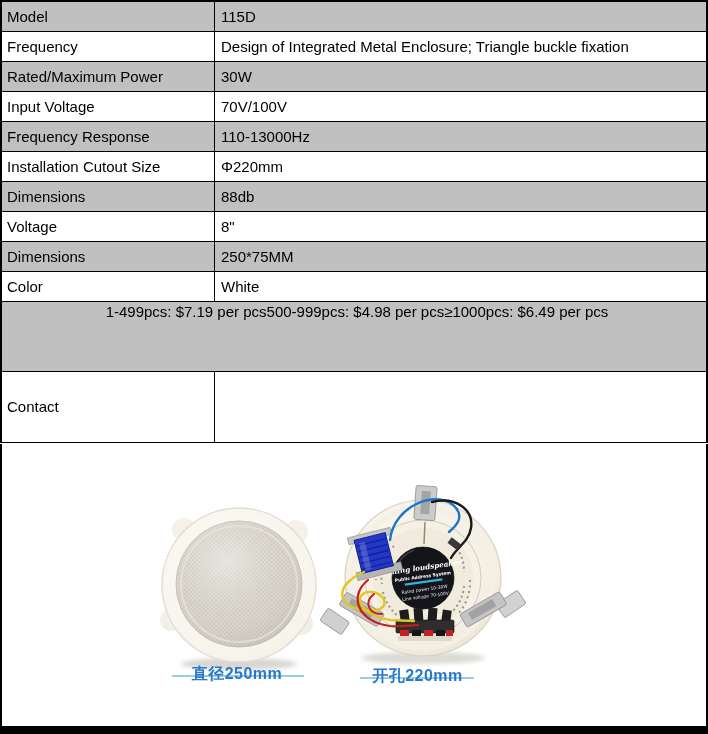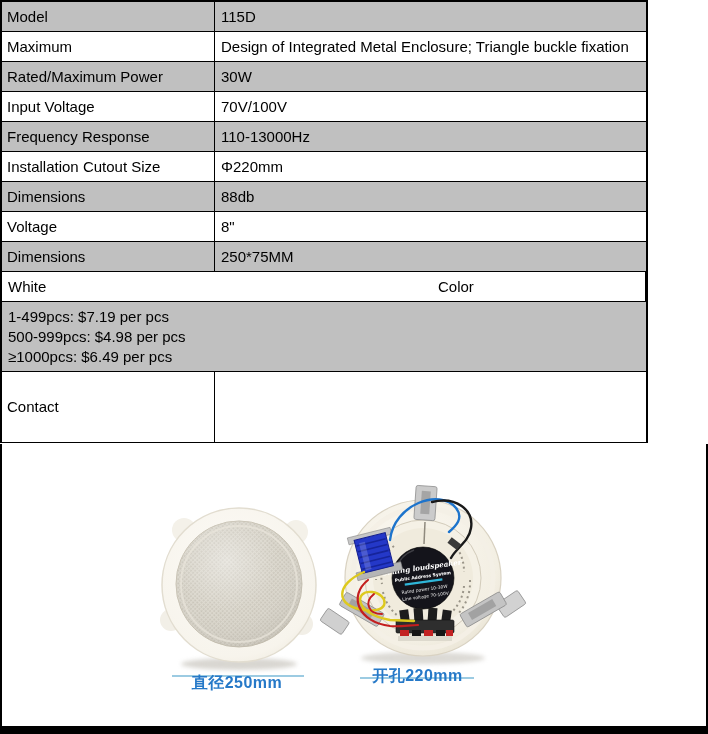--- a/index.html
+++ b/index.html
@@ -2,64 +2,64 @@
 <html><head>
 <meta charset="utf-8">
 <style>
   html,body{margin:0;padding:0;background:#fff;}
   .sheet{
     position:relative;width:708px;height:734px;background:#fff;
     font-family:"Liberation Sans", sans-serif;color:#000;overflow:hidden;
   }
   
   .spec-table{
-    position:absolute;top:0;left:0;width:648px;box-sizing:border-box;
+    position:absolute;top:0;left:0;width:708px;box-sizing:border-box;
     border-top:2px solid #000;border-left:2px solid #000;border-right:2px solid #000;
   }
   .row{display:flex;border-bottom:1px solid #000;box-sizing:border-box;background:#fff;}
   .row.shaded{background:#c0c0c0;}
   .row-std{height:30px;}
   .row-quote{height:70px;}
   .row-contact{height:71px;}
   .cell{box-sizing:border-box;display:flex;align-items:center;font-size:15px;line-height:20px;}
   .cell-label{width:213px;border-right:1px solid #000;padding-left:5px;flex:none;}
   .cell-value{flex:1;padding-left:6px;text-align:right;}
-  .cell-multi{flex-direction:column;align-items:flex-start;justify-content:center;}
+  .cell-multi{flex-direction:row;align-items:flex-start;justify-content:center;}
   .cell-multi span{display:block;}
   
   .figure-area{
     position:absolute;top:444px;left:0;width:708px;height:290px;box-sizing:border-box;
     border-left:2px solid #000;border-right:2px solid #000;background:#fff;
   }
   .figure-svg{position:absolute;top:0;left:0;}
   .caption-line{position:absolute;height:2px;background:#9ccbe2;}
   .caption-line.front{left:170px;top:231px;width:132px;}
   .caption-line.rear{left:358px;top:233px;width:114px;}
   .caption{
     position:absolute;font-size:16px;font-weight:bold;color:#2679c8;
     text-align:center;letter-spacing:.5px;
   }
-  .caption.front{left:135px;top:229px;width:200px;}
+  .caption.front{left:135px;top:220px;width:200px;}
   .caption.rear{left:318px;top:222px;width:195px;}
   .bottom-bar{position:absolute;left:-2px;bottom:0;width:708px;height:8px;background:#000;}
 </style>
 </head>
 <body>
 
 <div class="sheet">
 
   <div class="spec-table">
 
     <div class="row row-std shaded">
       <div class="cell cell-label">Model</div>
       <div class="cell cell-value">115D</div>
     </div>
 
     <div class="row row-std">
-      <div class="cell cell-label">Maximum</div>
+      <div class="cell cell-label">Frequency</div>
       <div class="cell cell-value">Design of Integrated Metal Enclosure; Triangle buckle fixation</div>
     </div>
 
     <div class="row row-std shaded">
       <div class="cell cell-label">Rated/Maximum Power</div>
       <div class="cell cell-value">30W</div>
     </div>
 
     <div class="row row-std">
       <div class="cell cell-label">Input Voltage</div>
@@ -85,22 +85,22 @@
       <div class="cell cell-label">Voltage</div>
       <div class="cell cell-value">8"</div>
     </div>
 
     <div class="row row-std shaded">
       <div class="cell cell-label">Dimensions</div>
       <div class="cell cell-value">250*75MM</div>
     </div>
 
     <div class="row row-std">
+      <div class="cell cell-label">Color</div>
       <div class="cell cell-value">White</div>
-      <div class="cell cell-label">Color</div>
     </div>
 
     <div class="row row-quote shaded">
       <div class="cell cell-value cell-multi">
         <span>1-499pcs: $7.19 per pcs</span>
         <span>500-999pcs: $4.98 per pcs</span>
         <span>≥1000pcs: $6.49 per pcs</span>
       </div>
     </div>
 

